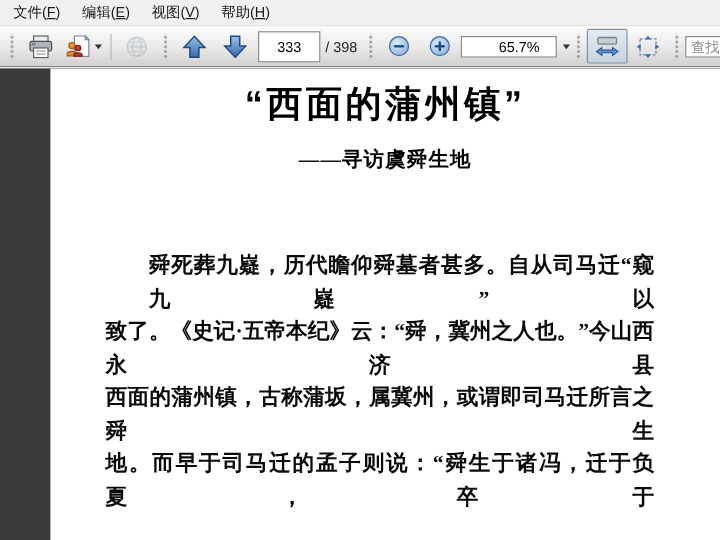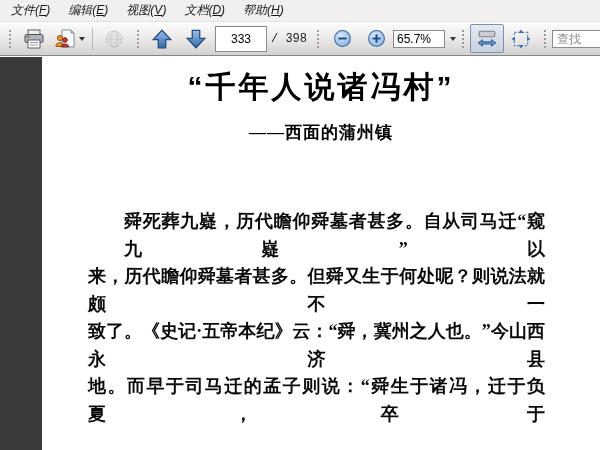--- a/index.html
+++ b/index.html
@@ -7,21 +7,21 @@
     position:relative;width:600px;height:450px;overflow:hidden;
     font-family:"Liberation Sans",sans-serif;background:#fff;
     -webkit-user-select:none;user-select:none;
   }
   
   .menubar{
     height:22px;background:#f1f0ee;display:flex;align-items:center;
     padding-left:2px;font-size:12px;color:#1a1a1a;
     border-bottom:1px solid #e3e1df;box-sizing:border-box;
   }
-  .menu-item{padding:3px 9px;white-space:nowrap;cursor:default;font-style:italic;}
+  .menu-item{padding:3px 9px;white-space:nowrap;cursor:default;}
   .menu-item .accel{text-decoration:underline;}
   
   .toolbar{
     height:34px;box-sizing:border-box;
     background:linear-gradient(#fdfdfd,#e9e8e6 55%,#d3d1cf);
     border-bottom:1px solid #868686;
     display:flex;align-items:center;padding:0 3px;
   }
   .grip{
     width:4px;height:22px;margin:0 5px;flex:0 0 auto;
@@ -42,24 +42,24 @@
   .dd-arrow{
     width:0;height:0;border-left:3.5px solid rgba(0,0,0,0);
     border-right:3.5px solid rgba(0,0,0,0);border-top:4px solid #333;
     margin-left:3px;flex:0 0 auto;
   }
   .page-input{
     width:52px;height:18px;border:1px solid #8a8a8a;background:#fff;
     font-size:12px;text-align:center;font-family:"Liberation Sans",sans-serif;
     padding:12px;margin:0 2px;box-sizing:border-box;
   }
-  .page-total{font-size:12px;color:#222;margin:0 4px 0 2px;white-space:nowrap;font-family:Liberation Mono, monospace;}
+  .page-total{font-size:12px;color:#222;margin:0 4px 0 2px;white-space:nowrap;}
   .combo-box{
     height:18px;border:1px solid #8a8a8a;background:#fff;display:flex;
-    align-items:center;box-sizing:border-box;margin-right:2px;
+    align-items:center;box-sizing:border-box;margin-right:2px;padding-left:28px;
   }
   .combo-box input{
     border:none;outline:none;font-size:12px;width:44px;padding:0 3px;
     font-family:"Liberation Sans",sans-serif;background:rgba(0,0,0,0);
   }
   .search-wrap{display:flex;align-items:center;}
   .search-input{
     width:78px;height:18px;border:1px solid #8a8a8a;background:#fff;
     font-size:12px;padding:0 4px;box-sizing:border-box;
     font-family:"Liberation Sans",sans-serif;color:#444;
@@ -91,21 +91,20 @@
 </style>
 </head>
 <body>
 
 <div class="window">
 
   <div class="menubar">
       <div class="menu-item">文件(<span class="accel">F</span>)</div>
       <div class="menu-item">编辑(<span class="accel">E</span>)</div>
       <div class="menu-item">视图(<span class="accel">V</span>)</div>
-      <div class="menu-item">文档(<span class="accel">D</span>)</div>
       <div class="menu-item">帮助(<span class="accel">H</span>)</div>
     </div>
 
   <div class="toolbar">
     <div class="grip"></div>
 
     <div class="tb-btn">
       <svg width="22" height="20" viewBox="0 0 22 20">
         <rect x="5" y="1" width="12" height="5" fill="#efefef" stroke="#5a5f66"></rect>
         <rect x="2" y="5.5" width="18" height="8" rx="1.5" fill="#aeb4bb" stroke="#4a4f55"></rect>
@@ -223,24 +222,24 @@
     <div class="grip"></div>
 
     <div class="search-wrap">
       <input class="search-input" placeholder="查找" style="">
 
     </div>
   </div>
 
   <div class="docarea">
     <div class="page">
-      <div class="doc-title">“千年人说诸冯村”</div>
-      <div class="doc-subtitle">——西面的蒲州镇</div>
+      <div class="doc-title">“西面的蒲州镇”</div>
+      <div class="doc-subtitle">——寻访虞舜生地</div>
       <div class="body-text">
           <div class="bodyline first">舜死葬九嶷，历代瞻仰舜墓者甚多。自从司马迁“窥九嶷”以</div>
-          <div class="bodyline">来，历代瞻仰舜墓者甚多。但舜又生于何处呢？则说法就颇不一</div>
           <div class="bodyline">致了。《史记·五帝本纪》云：“舜，冀州之人也。”今山西永济县</div>
+          <div class="bodyline">西面的蒲州镇，古称蒲坂，属冀州，或谓即司马迁所言之舜生</div>
           <div class="bodyline">地。而早于司马迁的孟子则说：“舜生于诸冯，迁于负夏，卒于</div>
         </div>
     </div>
   </div>
 
 </div>
 
 </body></html>

